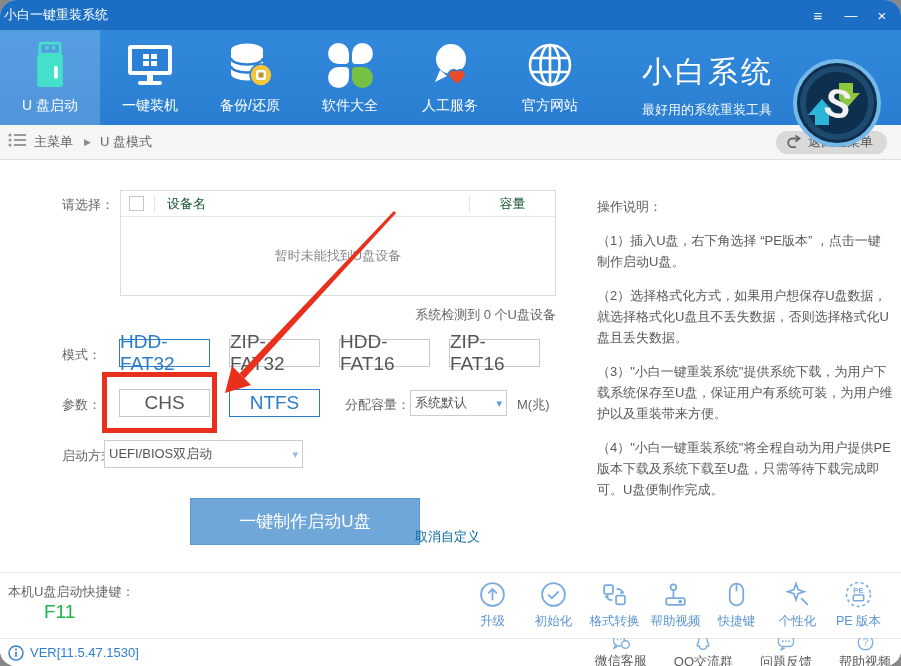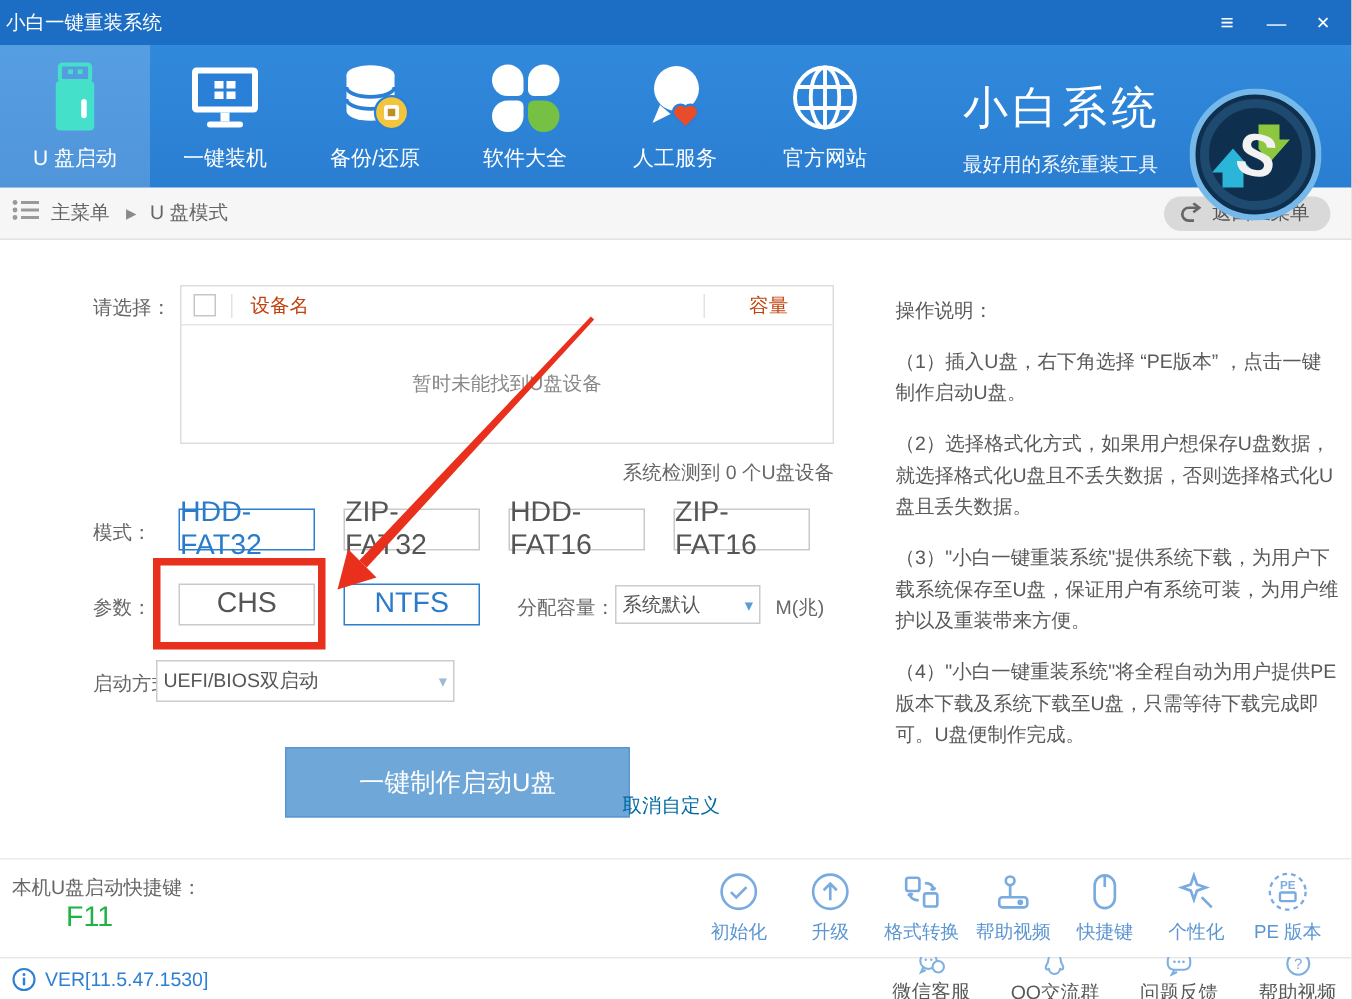--- a/index.html
+++ b/index.html
@@ -1,17 +1,17 @@
 <!DOCTYPE html>
 <html><head>
 <meta charset="utf-8">
 <style>
   * { margin:0; padding:0; box-sizing:border-box; }
   body { font-family:"Liberation Sans","DejaVu Sans",sans-serif; background:#888; }
-  #app { width:901px; height:666px; position:relative; background:#fff; overflow:hidden; margin:0 auto; }
+  #app { width:901px; height:666px; position:relative; background:#fff; overflow:hidden; margin:0 auto;border-radius:16px; }
 
   
   .titlebar { height:30px; background:#1b6ec4; display:flex; align-items:center; color:#fff; }
   .titlebar .title { font-size:13px; margin-left:4px; }
   .wincontrols { margin-left:auto; display:flex; align-items:center; gap:10px; padding-right:8px; }
   .wincontrols span { width:22px; text-align:center; font-size:15px; color:#fff; cursor:pointer; }
   .wincontrols .min { font-size:13px; letter-spacing:-2px; }
 
   
   .nav { height:95px; background:linear-gradient(180deg,#3189dc,#2a7ed2); display:flex; position:relative; }
@@ -33,21 +33,21 @@
   
   .breadcrumb { height:35px; background:#f6f6f6; border-bottom:1px solid #e2e2e2; display:flex; align-items:center; padding:0 8px; }
   .breadcrumb .bc-txt { font-size:13px; color:#666; margin-left:8px; }
   .bc-sep { color:#8a8a8a; font-size:9px; margin:0 9px 0 11px; }
   .backbtn { margin-left:auto; margin-right:6px; background:#d9d9d9; border-radius:12px; height:23px; padding:0 14px 0 10px; display:flex; align-items:center; gap:7px; font-size:13px; color:#555; cursor:pointer; }
 
   
   .main { position:relative; height:412px; background:#fff; }
   .flabel { position:absolute; font-size:13px; color:#666; }
   .utable { position:absolute; left:120px; top:30px; width:436px; height:106px; border:1px solid #ddd; }
-  .uthead { height:26px; border-bottom:1px solid #e6e6e6; display:flex; align-items:center; font-size:13px; color:#c2410c; }
+  .uthead { height:26px; border-bottom:1px solid #e6e6e6; display:flex; align-items:center; font-size:13px; color:#14532d; }
   .ckbox { width:15px; height:15px; border:1px solid #c6c6c6; margin:0 10px 0 8px; background:#fff; }
   .colsep { width:1px; height:16px; background:#e3e3e3; }
   .col-dev { padding-left:12px; flex:1; }
   .col-cap { width:85px; text-align:center; }
   .utbody { height:78px; display:flex; align-items:center; justify-content:center; font-size:13px; color:#888; }
   .detect { position:absolute; left:120px; top:146px; width:436px; text-align:right; font-size:13px; color:#666; }
   .optrow { position:absolute; display:flex; gap:19px; }
   .opt { width:91px; height:28px; border:1px solid #c9c9c9; background:#fff; color:#555; font-size:19px; display:flex; align-items:center; justify-content:center; cursor:pointer; }
   .opt.sel { border-color:#2a7fd0; color:#2a7bca; }
   .sel-box { position:absolute; border:1px solid #ccc; background:#fff; display:flex; align-items:center; font-size:13px; color:#555; padding:0 4px; cursor:pointer; }
@@ -262,30 +262,30 @@
     </svg>
   </div>
 
   <div class="bottomstrip">
     <span class="hk-label">本机U盘启动快捷键：</span>
     <span class="hk-value">F11</span>
     <div class="tools">
       <div class="tool">
         <svg width="27" height="27" viewBox="0 0 26 26" fill="none" stroke="#7aabe0" stroke-width="1.7">
           <circle cx="13" cy="13" r="11"></circle>
+            <path d="M13 18.5 V8 M8.8 12 L13 7.8 L17.2 12"></path>
+        </svg>
+        <span class="tl">升级</span>
+      </div>
+      <div class="tool">
+        <svg width="27" height="27" viewBox="0 0 26 26" fill="none" stroke="#7aabe0" stroke-width="1.7">
+          <circle cx="13" cy="13" r="11"></circle>
             <path d="M8 13.2 l3.4 3.4 L18 10"></path>
         </svg>
         <span class="tl">初始化</span>
-      </div>
-      <div class="tool">
-        <svg width="27" height="27" viewBox="0 0 26 26" fill="none" stroke="#7aabe0" stroke-width="1.7">
-          <circle cx="13" cy="13" r="11"></circle>
-            <path d="M13 18.5 V8 M8.8 12 L13 7.8 L17.2 12"></path>
-        </svg>
-        <span class="tl">升级</span>
       </div>
       <div class="tool">
         <svg width="27" height="27" viewBox="0 0 26 26" fill="none" stroke="#7aabe0" stroke-width="1.7">
           <rect x="3" y="4" width="8.5" height="8.5" rx="1.5"></rect>
           <rect x="14.5" y="14" width="8.5" height="8.5" rx="1.5"></rect>
           <path d="M15 7.5 c4 0 5.5 2 5.5 4.5 M20.5 12 l-1.8-1 M20.5 12 l1.2-1.8"></path>
           <path d="M11 18.5 c-4 0 -5.5 -2 -5.5 -4.5 M5.5 14 l1.8 1 M5.5 14 l-1.2 1.8"></path>
         </svg>
         <span class="tl">格式转换</span>
       </div>

